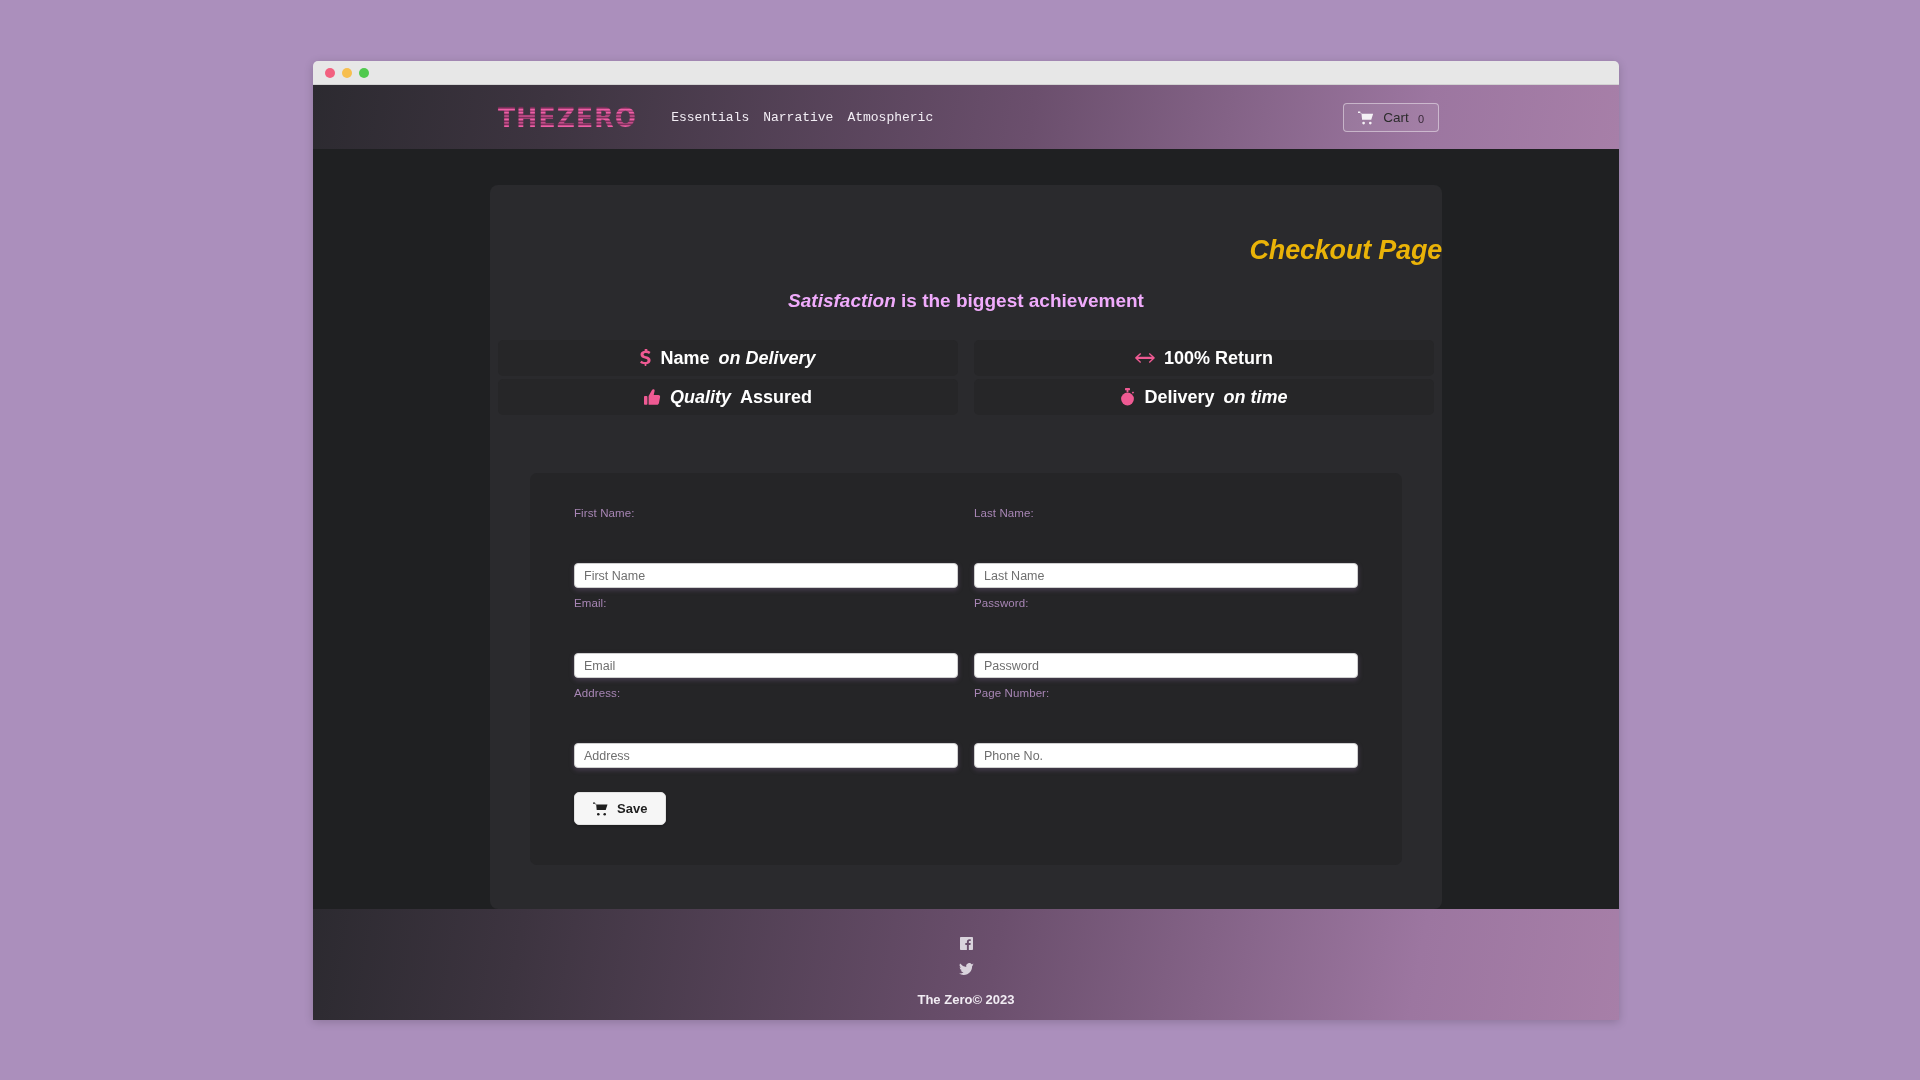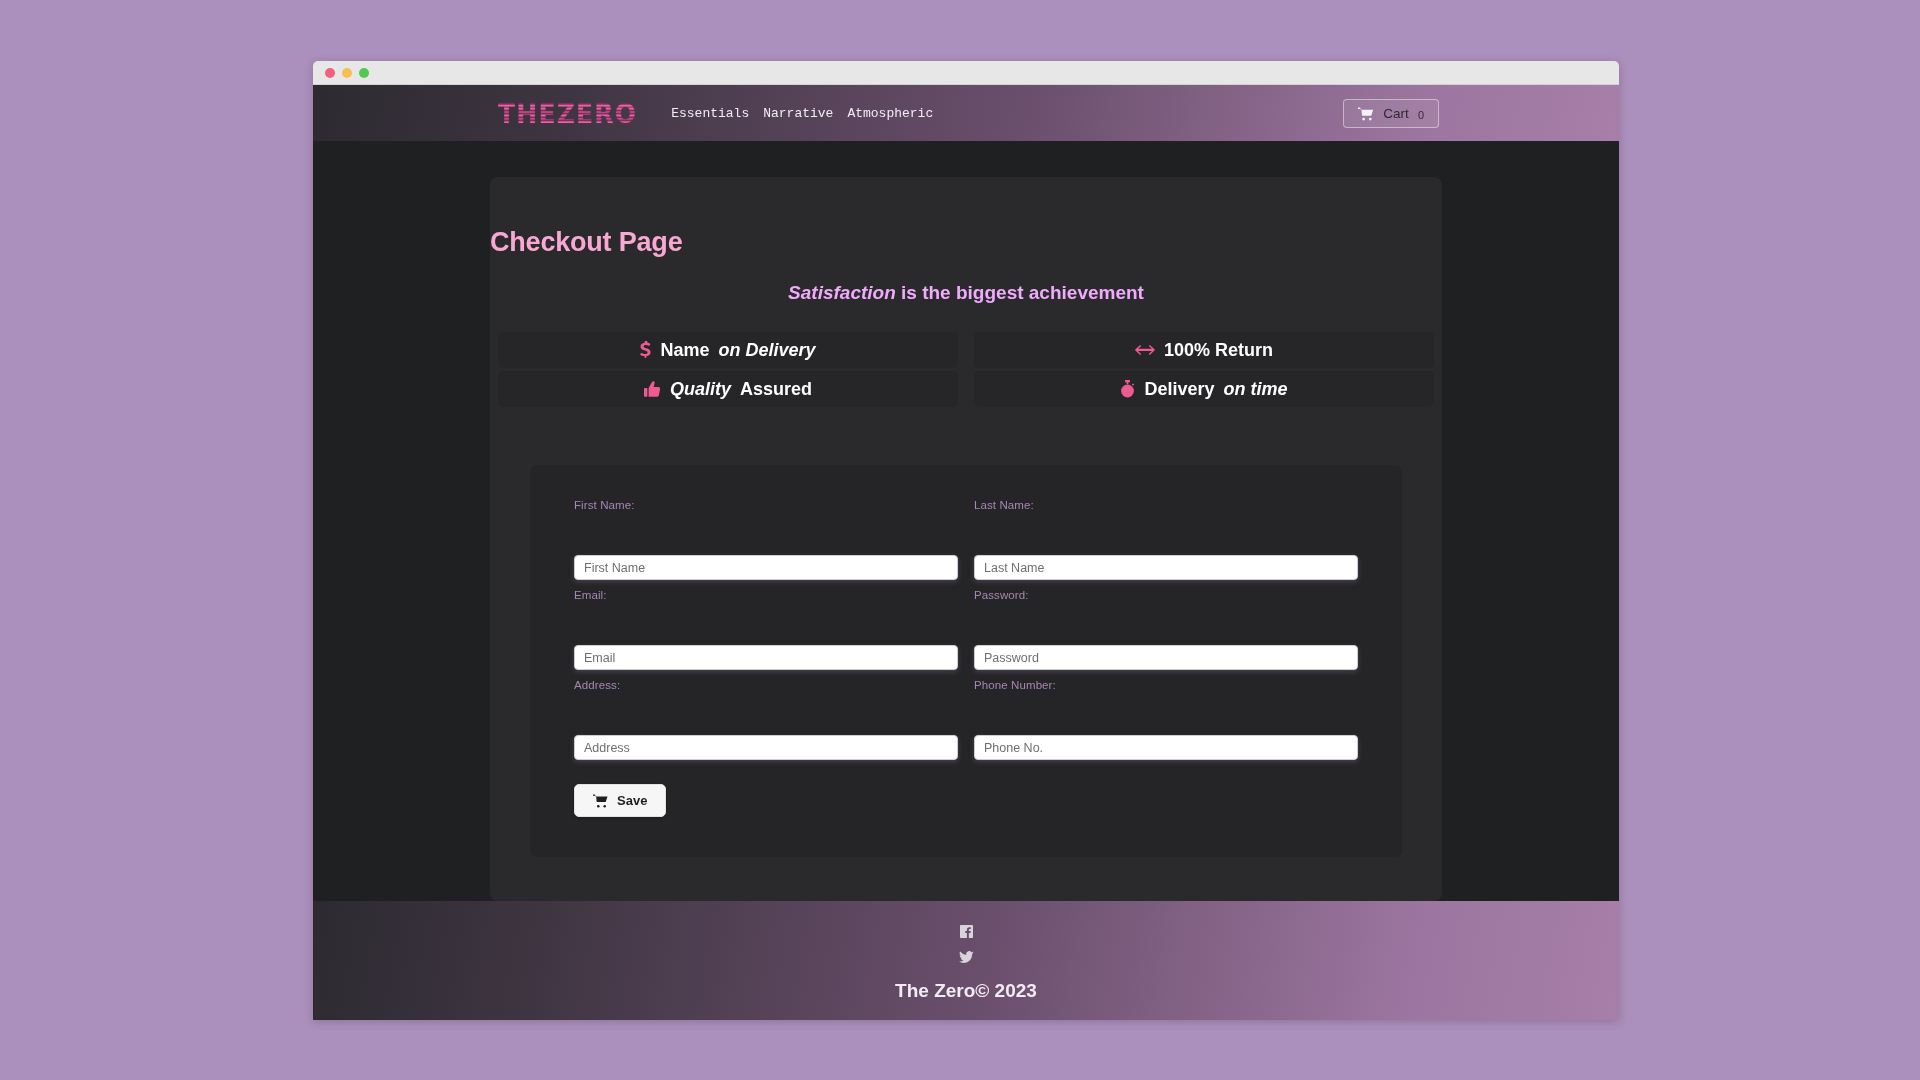--- a/index.html
+++ b/index.html
@@ -44,21 +44,21 @@
 
   #browser-viewport {
     height: 935px;
     background: #1f2022;
     overflow: hidden;
     position: relative;
   }
 
   
   #navbar {
-    height: 56px;
+    height: 64px;
     background: linear-gradient(100deg, #2c2a30 0%, #3d3440 18%, #6b4f6d 55%, #9c76a0 85%, #a77fa8 100%);
     display: flex;
     align-items: center;
     padding: 0 40px 0 0;
     position: relative;
   }
 
   #brand-logo {
     margin-left: 185px;
     margin-right: 34px;
@@ -116,25 +116,26 @@
 
   #content-card {
     width: 952px;
     margin: 0 auto;
     background: #2a2a2d;
     border-radius: 8px;
     padding: 50px 0 44px 0;
   }
 
   #page-title {
-    text-align: left;
-    color: #f9a8d4;
+    text-align: right;
+    color: #eab308;
     font-size: 27px;
     font-weight: 700;
     letter-spacing: -0.2px;
+    font-style: italic;
   }
 
   #page-subtitle {
     text-align: center;
     color: #f0abfc;
     font-size: 19px;
     font-weight: 700;
     margin-top: 24px;
   }
   #page-subtitle .em { font-style: italic; }
@@ -234,21 +235,21 @@
     display: flex;
     flex-direction: column;
     align-items: center;
     justify-content: center;
     gap: 13px;
   }
   .social-icon { cursor: pointer; display: block; }
   .social-icon svg { display: block; }
   #footer-copy {
     color: #f1ecf3;
-    font-size: 19px;
+    font-size: 13px;
     font-weight: 700;
     margin-top: 3px;
   }
 </style>
 </head>
 <body>
 
 <div id="browser-window">
 
   <div id="browser-titlebar">
@@ -362,21 +363,21 @@
               <label class="field-label">Password:</label>
               <input class="field-input" type="text" placeholder="Password" style="">
             </div>
 
             <div class="field">
               <label class="field-label">Address:</label>
               <input class="field-input" type="text" placeholder="Address" style="">
             </div>
 
             <div class="field">
-              <label class="field-label">Phone Number:</label>
+              <label class="field-label">Page Number:</label>
               <input class="field-input" type="text" placeholder="Phone No." style="">
             </div>
 
           </div>
 
           <button id="save-button">
             <span>
               <svg width="15" height="14" viewBox="0 0 15 14" fill="#1f1f1f">
                 <path d="M0 0.5h2l.5 1.9h12l-1.8 5.7H3.7L3.1 1.7H0z"></path>
                 <circle cx="5.3" cy="12.2" r="1.3"></circle>

